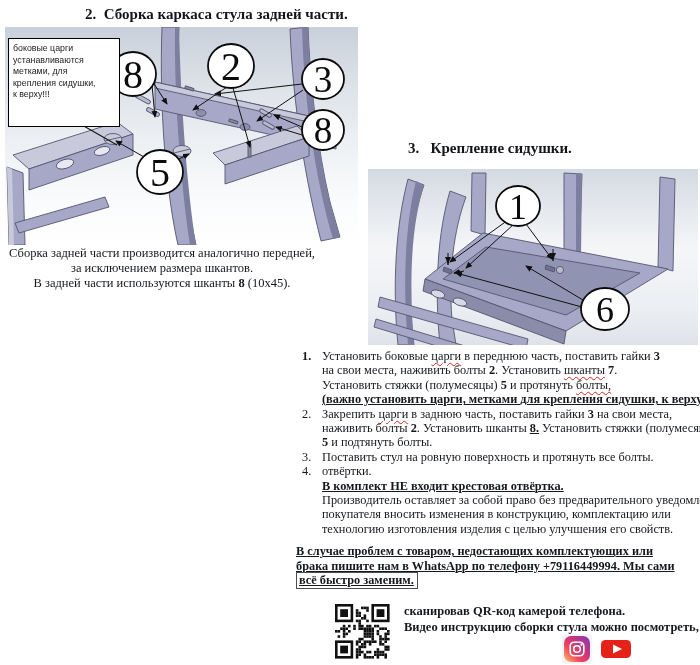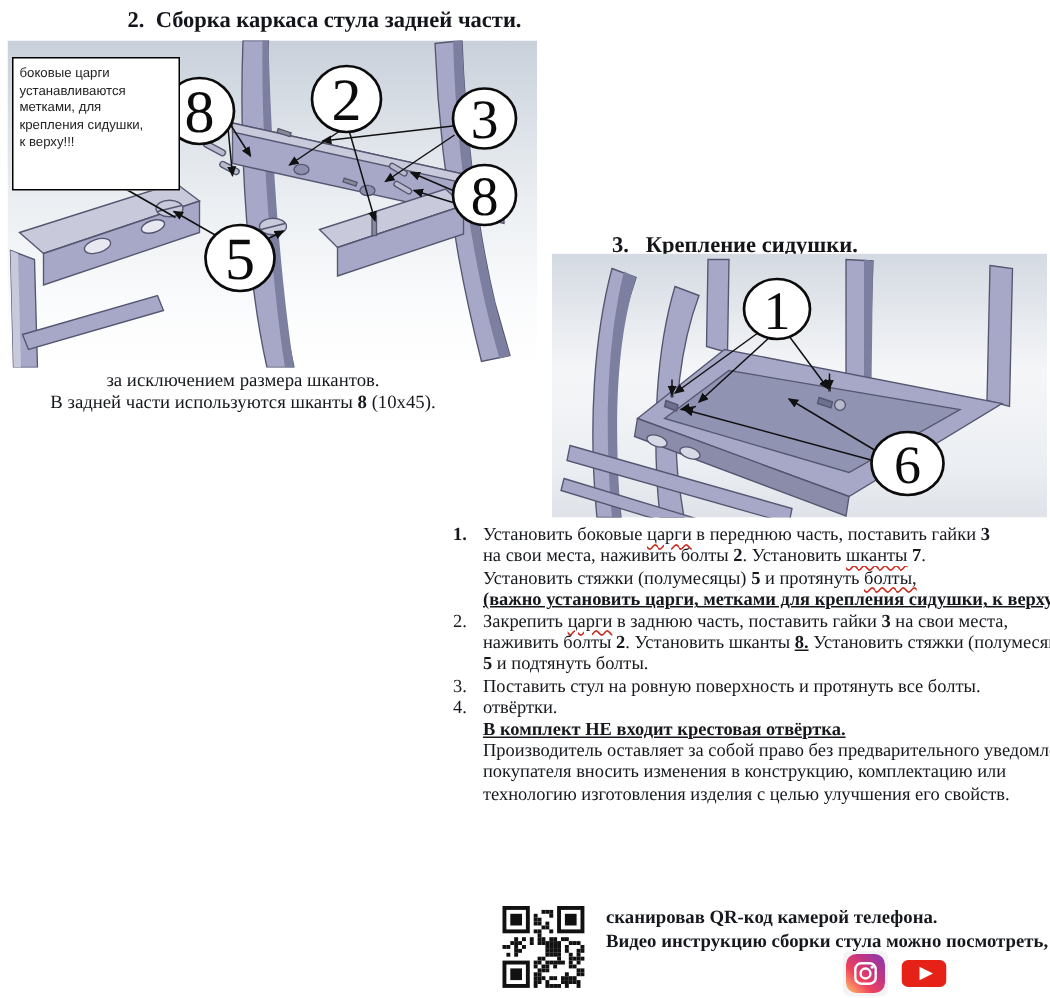--- a/index.html
+++ b/index.html
@@ -124,25 +124,26 @@
 
   <div class="abs" id="notebox">
       <div class="line"><span class="sg">боковые царги</span></div>
       <div class="line"><span class="sg">устанавливаются</span></div>
       <div class="line"><span class="sg">метками, для</span></div>
       <div class="line"><span class="sg">крепления сидушки,</span></div>
       <div class="line"><span class="sg">к верху!!!</span></div>
     </div>
 
   <div class="abs" id="caption1">
+      <div class="line"><span class="sg">Сборка задней части производится аналогично передней,</span></div>
       <div class="line"><span class="sg">за исключением размера шкантов.</span></div>
       <div class="line"><span class="sg">В задней части используются шканты </span><span class="sg b">8</span><span class="sg"> (10x45).</span></div>
     </div>
 
-  <div class="h" style="left:408px;top:156px">3.   Крепление сидушки.</div>
+  <div class="h" style="left:408px;top:140px">3.   Крепление сидушки.</div>
 
   <svg class="abs" style="left:368px;top:169px" width="330" height="176" viewBox="0 0 330 176">
     <defs>
       <linearGradient id="g2" x1="0" y1="0" x2="0" y2="1">
         <stop offset="0" stop-color="#d4dae2"></stop>
           <stop offset="0.45" stop-color="#f5f6f8"></stop>
         <stop offset="0.8" stop-color="#ebeef2"></stop>
           <stop offset="1" stop-color="#dfe3e9"></stop>
       </linearGradient>
     </defs>
@@ -220,20 +221,25 @@
           <div class="line"><span class="sg">отвёртки.</span></div>
         </div>
       </div>
     <div class="indent">
         <div class="line"><span class="sg b u">В комплект НЕ входит крестовая отвёртка.</span></div>
       </div>
     <div class="indent">
         <div class="line"><span class="sg">Производитель оставляет за собой право без предварительного уведомления</span></div>
         <div class="line"><span class="sg">покупателя вносить изменения в конструкцию, комплектацию или</span></div>
         <div class="line"><span class="sg">технологию изготовления изделия с целью улучшения его свойств.</span></div>
+      </div>
+    <div id="support">
+        <div class="line"><span class="sg b u">В случае проблем с товаром, недостающих комплектующих или</span></div>
+        <div class="line"><span class="sg b u">брака пишите нам в WhatsApp по телефону +79116449994. Мы сами</span></div>
+        <div class="line"><span class="sg b u boxed">всё быстро заменим.</span></div>
       </div>
   </div>
 
   <svg class="abs" style="left:334px;top:603px" width="58" height="62" viewBox="0 0 58 62" id="qrsvg">
     <rect x="0" y="0" width="58" height="62" fill="#fff"></rect>
   <rect x="27" y="3.6" width="2.6" height="2.6" fill="#111"></rect>
       <rect x="29.6" y="3.6" width="2.6" height="2.6" fill="#111"></rect>
       <rect x="32.2" y="3.6" width="2.6" height="2.6" fill="#111"></rect>
       <rect x="21.8" y="6.2" width="2.6" height="2.6" fill="#111"></rect>
       <rect x="32.2" y="6.2" width="2.6" height="2.6" fill="#111"></rect>

